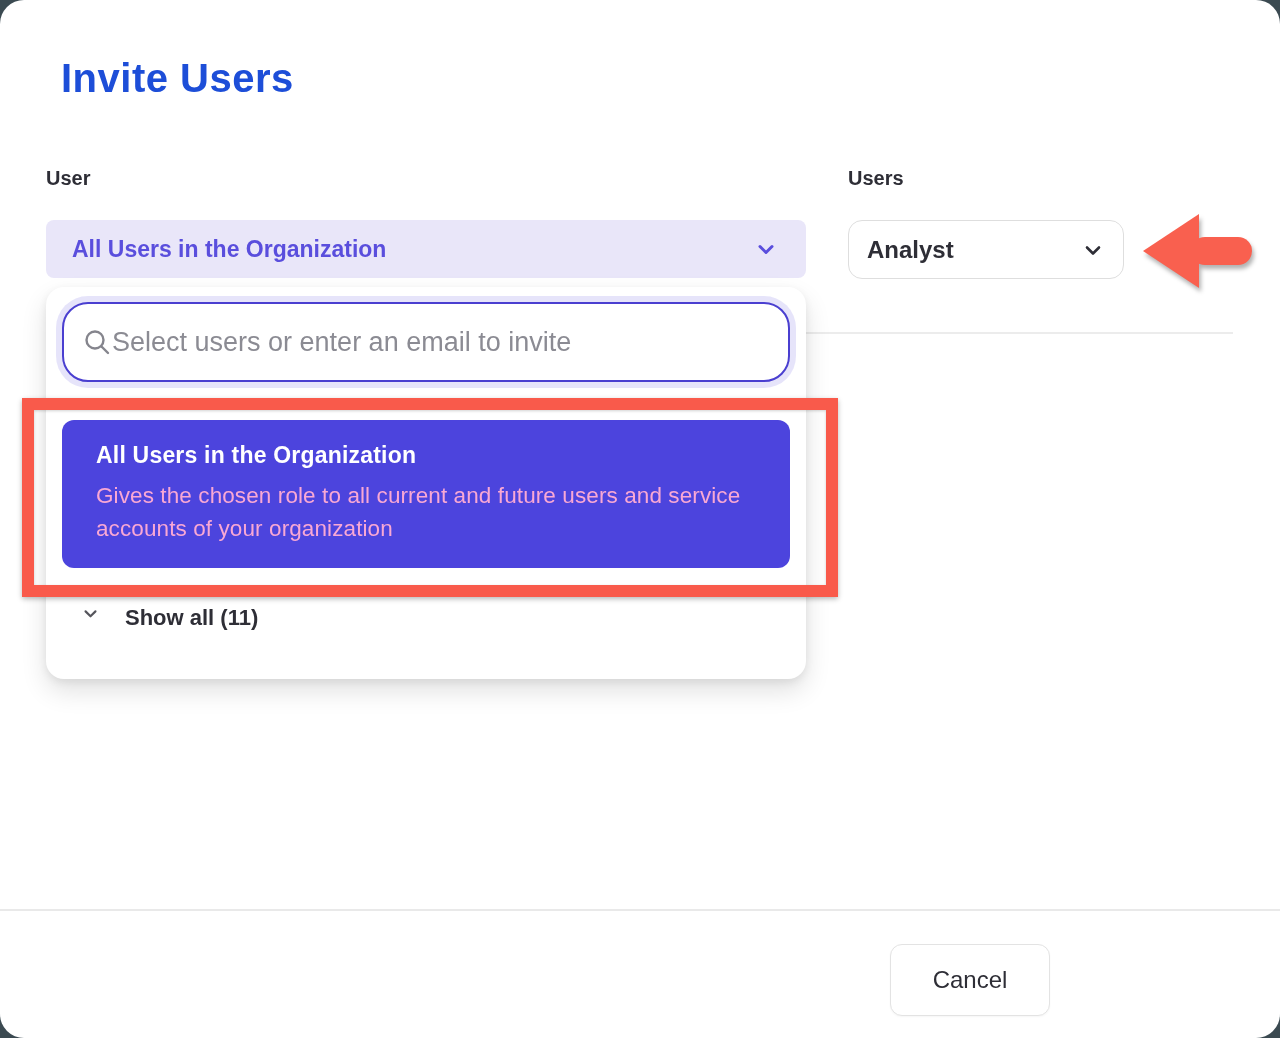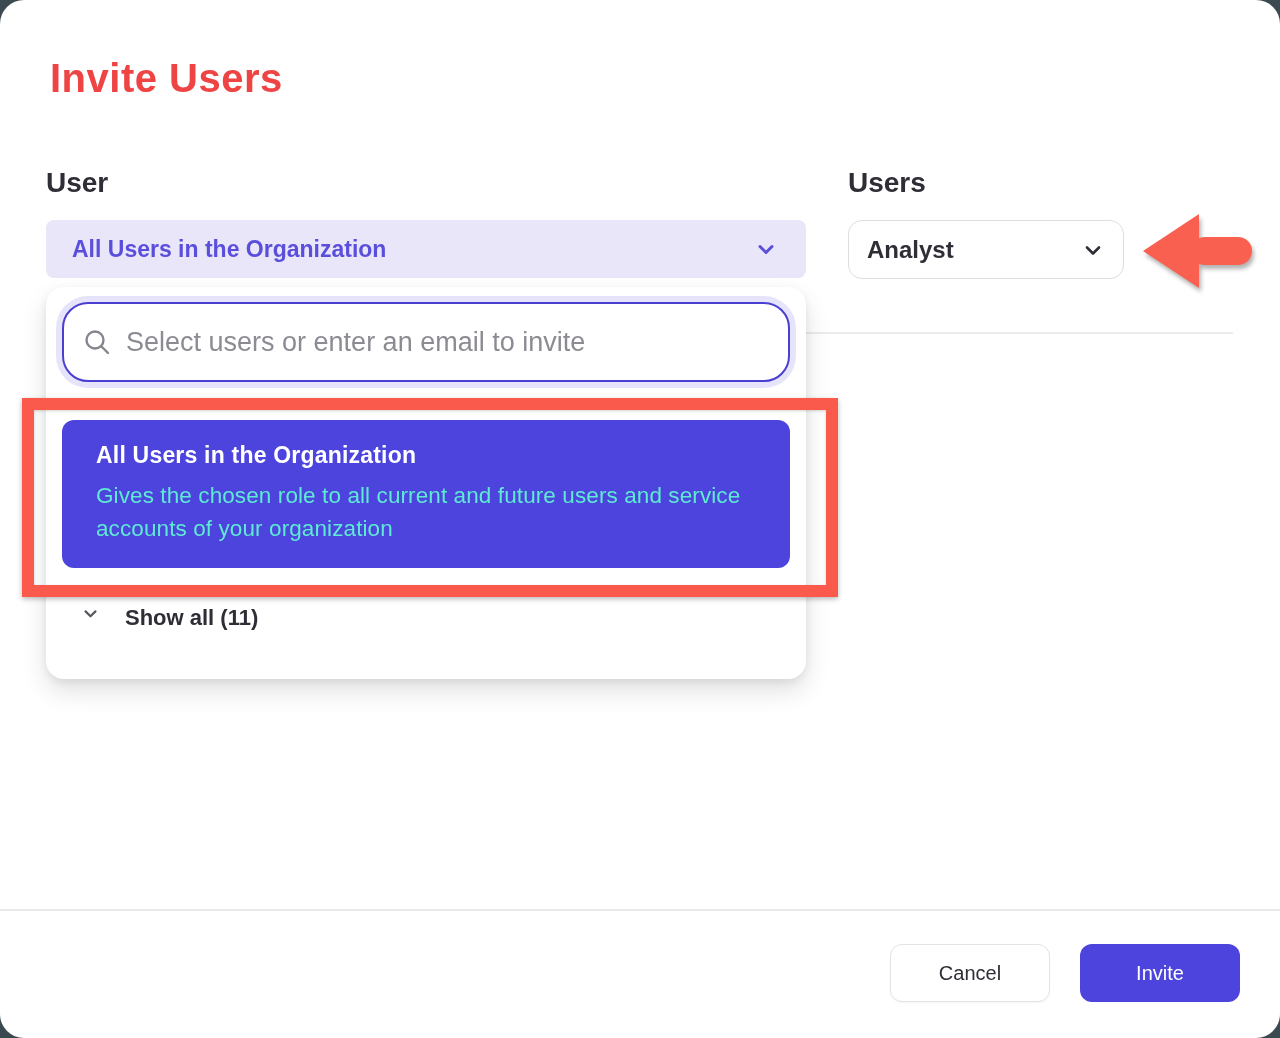--- a/index.html
+++ b/index.html
@@ -10,27 +10,27 @@
     overflow: hidden;
   }
   .modal {
     position: absolute; inset: 0;
     width: 1280px; height: 1038px;
     background: #ffffff;
     border-radius: 24px;
     overflow: hidden;
   }
   .modal-title {
-    position: absolute; left: 50px; top: 56px;
-    font-size: 40px; font-weight: 700; color: #ef4444;
+    position: absolute; left: 61px; top: 56px;
+    font-size: 40px; font-weight: 700; color: #1d4ed8;
     letter-spacing: 0.5px;
   }
   .field-label {
     position: absolute; top: 167px;
-    font-size: 28px; font-weight: 700; color: #2e2e36;
+    font-size: 20px; font-weight: 700; color: #2e2e36;
   }
   .label-user { left: 46px; }
   .label-role { left: 848px; }
 
   
   .user-select {
     position: absolute; left: 46px; top: 220px;
     width: 760px; height: 58px;
     background: #e9e6f9;
     border-radius: 8px;
@@ -84,40 +84,39 @@
     border: 2.5px solid #4a3fd0;
     border-radius: 26px;
     box-shadow: 0 0 0 6px rgba(100, 88, 225, 0.16);
     display: flex; align-items: center;
     padding: 0 20px 0 18px;
   }
   .search-box input {
     flex: 1; border: none; outline: none;
     font-size: 27px; color: #0369a1;
     font-family: "Liberation Sans", "DejaVu Sans", sans-serif;
-    margin-left: 14px;
     background: transparent;
   }
   .search-box input::placeholder { color: #8b8b93; opacity: 1; }
 
   .option-highlight {
     position: absolute; left: 16px; top: 133px;
     width: 728px; height: 148px;
     background: #4c44dd;
     border-radius: 12px;
     padding: 22px 34px 0 34px;
     cursor: pointer;
     z-index: 6;
   }
   .option-highlight .opt-title {
     font-size: 23px; font-weight: 700; color: #ffffff;
     margin-bottom: 10px; letter-spacing: 0.2px;
   }
   .option-highlight .opt-desc {
-    font-size: 22.5px; font-weight: 400; color: #5eead4;
+    font-size: 22.5px; font-weight: 400; color: #f9a8d4;
     line-height: 33px; letter-spacing: 0.1px;
   }
 
   .show-all-row {
     position: absolute; left: 0; top: 318px;
     width: 100%; height: 50px;
     display: flex; 
     padding-left: 36px;
     cursor: pointer;
   }
@@ -142,24 +141,24 @@
     filter: drop-shadow(2px 4px 2px rgba(0,0,0,0.30));
     pointer-events: none;
   }
 
   
   .footer-divider {
     position: absolute; left: 0; top: 909px;
     width: 1280px; height: 2px; background: #e9e9e9;
   }
   .btn {
-    position: absolute; top: 944px; height: 58px;
+    position: absolute; top: 944px; height: 72px;
     border-radius: 12px;
     display: flex; align-items: center; justify-content: center;
-    font-size: 20px; font-weight: 500;
+    font-size: 24px; font-weight: 500;
     cursor: pointer;
     font-family: "Liberation Sans", "DejaVu Sans", sans-serif;
   }
   .btn-cancel {
     left: 890px; width: 160px;
     background: #ffffff; color: #2e2e36;
     border: 1.5px solid #e3e3e3;
     box-shadow: 0 1px 2px rgba(0,0,0,0.04);
   }
   .btn-invite {
@@ -221,15 +220,14 @@
   <div class="annot-rect"></div>
 
   <svg class="annot-arrow" width="112" height="84" viewBox="0 0 112 84">
     <rect x="50" y="29" width="61" height="28" rx="14" fill="#f9604f"></rect>
     <polygon points="2,43 58,6 58,80" fill="#f9604f"></polygon>
   </svg>
 
   <div class="footer-divider"></div>
 
   <div class="btn btn-cancel">Cancel</div>
-  <div class="btn btn-invite">Invite</div>
 
 </div>
 
 </body></html>

